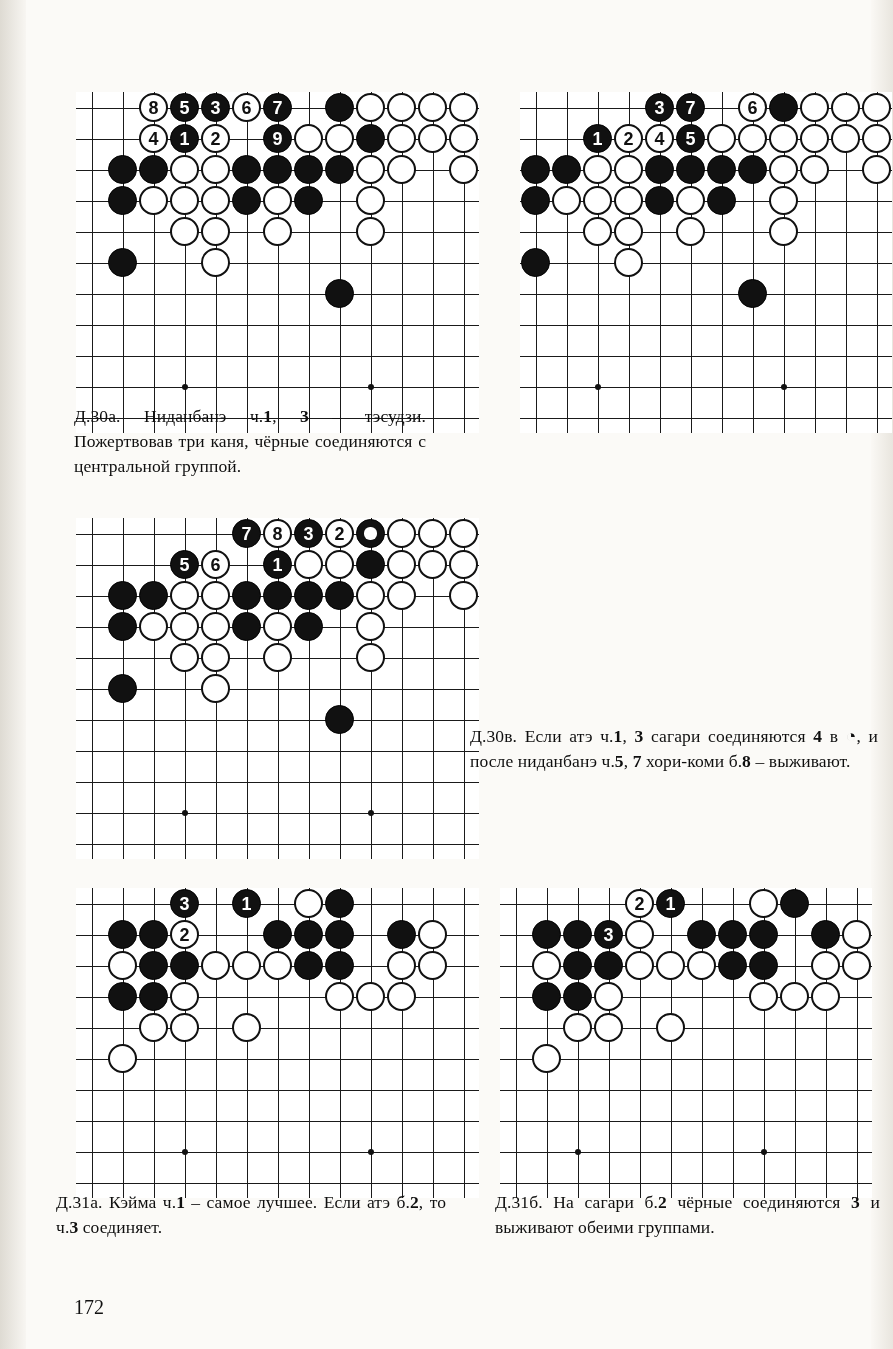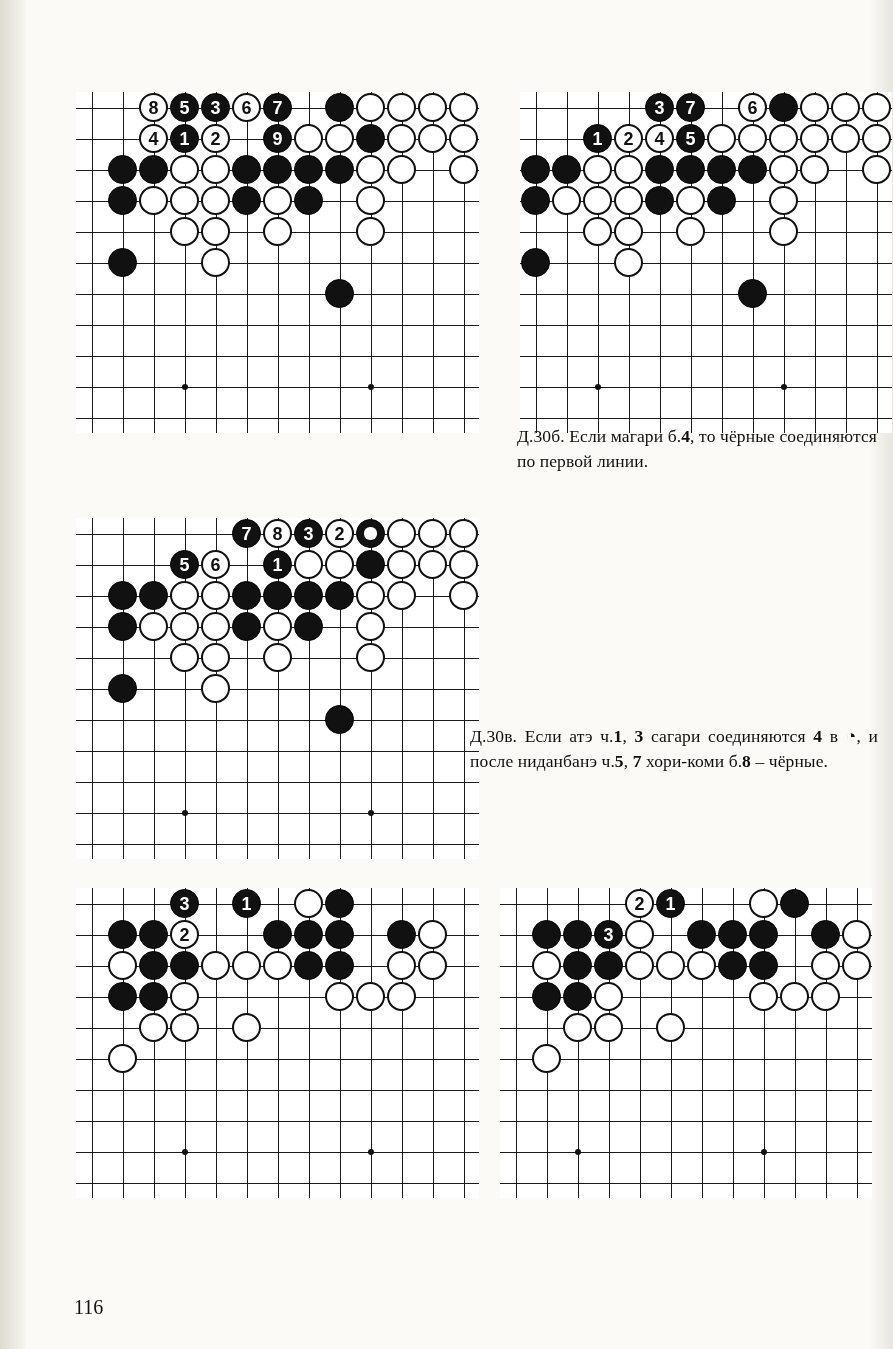--- a/index.html
+++ b/index.html
@@ -156,20 +156,21 @@
         <div class="stone white" style="width: 29px; height: 29px; left: 280px; top: 94px;"></div>
         <div class="stone white" style="width: 29px; height: 29px; left: 94px; top: 125px;"></div>
         <div class="stone white" style="width: 29px; height: 29px; left: 125px; top: 125px;"></div>
         <div class="stone white" style="width: 29px; height: 29px; left: 187px; top: 125px;"></div>
         <div class="stone white" style="width: 29px; height: 29px; left: 280px; top: 125px;"></div>
         <div class="stone black" style="width: 29px; height: 29px; left: 32px; top: 156px;"></div>
         <div class="stone white" style="width: 29px; height: 29px; left: 125px; top: 156px;"></div>
         <div class="stone black" style="width: 29px; height: 29px; left: 249px; top: 187px;"></div>
       </div>
     </div>
+  <div class="caption" id="cap-d30a" style="left:74px;top:404px;width:352px;"><span>Д.30а. Ниданбанэ ч.</span><b>1</b><span>, </span><b>3</b><span> – тэсудзи. Пожертвовав три каня, чёрные соединяются с центральной группой.</span></div>
 
   <div class="diagram" id="diag-d30b" style="left: 520px; top: 92px; width: 372px; height: 341px;">
       <div class="board" style="width: 372px; height: 341px;">
         <div class="grid-line hline" style="top: 15.5px; width: 372px;"></div>
         <div class="grid-line hline" style="top: 46.5px; width: 372px;"></div>
         <div class="grid-line hline" style="top: 77.5px; width: 372px;"></div>
         <div class="grid-line hline" style="top: 108.5px; width: 372px;"></div>
         <div class="grid-line hline" style="top: 139.5px; width: 372px;"></div>
         <div class="grid-line hline" style="top: 170.5px; width: 372px;"></div>
         <div class="grid-line hline" style="top: 201.5px; width: 372px;"></div>
@@ -243,21 +244,20 @@
         <div class="stone white" style="width: 29px; height: 29px; left: 249px; top: 94px;"></div>
         <div class="stone white" style="width: 29px; height: 29px; left: 63px; top: 125px;"></div>
         <div class="stone white" style="width: 29px; height: 29px; left: 94px; top: 125px;"></div>
         <div class="stone white" style="width: 29px; height: 29px; left: 156px; top: 125px;"></div>
         <div class="stone white" style="width: 29px; height: 29px; left: 249px; top: 125px;"></div>
         <div class="stone black" style="width: 29px; height: 29px; left: 1px; top: 156px;"></div>
         <div class="stone white" style="width: 29px; height: 29px; left: 94px; top: 156px;"></div>
         <div class="stone black" style="width: 29px; height: 29px; left: 218px; top: 187px;"></div>
       </div>
     </div>
-  <div class="caption" id="cap-d30b" style="left:517px;top:424px;width:360px;"><span>Д.30б. Если магари б.</span><b>4</b><span>, то чёрные соединяются по первой линии.</span></div>
 
   <div class="diagram" id="diag-d30v" style="left: 76px; top: 518px; width: 403px; height: 341px;">
       <div class="board" style="width: 403px; height: 341px;">
         <div class="grid-line hline" style="top: 15.5px; width: 403px;"></div>
         <div class="grid-line hline" style="top: 46.5px; width: 403px;"></div>
         <div class="grid-line hline" style="top: 77.5px; width: 403px;"></div>
         <div class="grid-line hline" style="top: 108.5px; width: 403px;"></div>
         <div class="grid-line hline" style="top: 139.5px; width: 403px;"></div>
         <div class="grid-line hline" style="top: 170.5px; width: 403px;"></div>
         <div class="grid-line hline" style="top: 201.5px; width: 403px;"></div>
@@ -334,21 +334,21 @@
         <div class="stone white" style="width: 29px; height: 29px; left: 280px; top: 94px;"></div>
         <div class="stone white" style="width: 29px; height: 29px; left: 94px; top: 125px;"></div>
         <div class="stone white" style="width: 29px; height: 29px; left: 125px; top: 125px;"></div>
         <div class="stone white" style="width: 29px; height: 29px; left: 187px; top: 125px;"></div>
         <div class="stone white" style="width: 29px; height: 29px; left: 280px; top: 125px;"></div>
         <div class="stone black" style="width: 29px; height: 29px; left: 32px; top: 156px;"></div>
         <div class="stone white" style="width: 29px; height: 29px; left: 125px; top: 156px;"></div>
         <div class="stone black" style="width: 29px; height: 29px; left: 249px; top: 187px;"></div>
       </div>
     </div>
-  <div class="caption" id="cap-d30v" style="left:470px;top:724px;width:408px;"><span>Д.30в. Если атэ ч.</span><b>1</b><span>, </span><b>3</b><span> сагари соединяются </span><b>4</b><span> в </span><b>◔</b><span>, и после ниданбанэ ч.</span><b>5</b><span>, </span><b>7</b><span> хори-коми б.</span><b>8</b><span> – чёрные.</span></div>
+  <div class="caption" id="cap-d30v" style="left:470px;top:724px;width:408px;"><span>Д.30в. Если атэ ч.</span><b>1</b><span>, </span><b>3</b><span> сагари соединяются </span><b>4</b><span> в </span><b>◔</b><span>, и после ниданбанэ ч.</span><b>5</b><span>, </span><b>7</b><span> хори-коми б.</span><b>8</b><span> – выживают.</span></div>
 
   <div class="diagram" id="diag-d31a" style="left: 76px; top: 888px; width: 403px; height: 310px;">
       <div class="board" style="width: 403px; height: 310px;">
         <div class="grid-line hline" style="top: 15.5px; width: 403px;"></div>
         <div class="grid-line hline" style="top: 46.5px; width: 403px;"></div>
         <div class="grid-line hline" style="top: 77.5px; width: 403px;"></div>
         <div class="grid-line hline" style="top: 108.5px; width: 403px;"></div>
         <div class="grid-line hline" style="top: 139.5px; width: 403px;"></div>
         <div class="grid-line hline" style="top: 170.5px; width: 403px;"></div>
         <div class="grid-line hline" style="top: 201.5px; width: 403px;"></div>
@@ -403,20 +403,21 @@
         <div class="stone white" style="width: 29px; height: 29px; left: 94px; top: 94px;"></div>
         <div class="stone white" style="width: 29px; height: 29px; left: 249px; top: 94px;"></div>
         <div class="stone white" style="width: 29px; height: 29px; left: 280px; top: 94px;"></div>
         <div class="stone white" style="width: 29px; height: 29px; left: 311px; top: 94px;"></div>
         <div class="stone white" style="width: 29px; height: 29px; left: 63px; top: 125px;"></div>
         <div class="stone white" style="width: 29px; height: 29px; left: 94px; top: 125px;"></div>
         <div class="stone white" style="width: 29px; height: 29px; left: 156px; top: 125px;"></div>
         <div class="stone white" style="width: 29px; height: 29px; left: 32px; top: 156px;"></div>
       </div>
     </div>
+  <div class="caption" id="cap-d31a" style="left:56px;top:1190px;width:390px;"><span>Д.31а. Кэйма ч.</span><b>1</b><span> – самое лучшее. Если атэ б.</span><b>2</b><span>, то ч.</span><b>3</b><span> соединяет.</span></div>
 
   <div class="diagram" id="diag-d31b" style="left: 500px; top: 888px; width: 372px; height: 310px;">
       <div class="board" style="width: 372px; height: 310px;">
         <div class="grid-line hline" style="top: 15.5px; width: 372px;"></div>
         <div class="grid-line hline" style="top: 46.5px; width: 372px;"></div>
         <div class="grid-line hline" style="top: 77.5px; width: 372px;"></div>
         <div class="grid-line hline" style="top: 108.5px; width: 372px;"></div>
         <div class="grid-line hline" style="top: 139.5px; width: 372px;"></div>
         <div class="grid-line hline" style="top: 170.5px; width: 372px;"></div>
         <div class="grid-line hline" style="top: 201.5px; width: 372px;"></div>
@@ -471,15 +472,16 @@
         <div class="stone white" style="width: 29px; height: 29px; left: 94px; top: 94px;"></div>
         <div class="stone white" style="width: 29px; height: 29px; left: 249px; top: 94px;"></div>
         <div class="stone white" style="width: 29px; height: 29px; left: 280px; top: 94px;"></div>
         <div class="stone white" style="width: 29px; height: 29px; left: 311px; top: 94px;"></div>
         <div class="stone white" style="width: 29px; height: 29px; left: 63px; top: 125px;"></div>
         <div class="stone white" style="width: 29px; height: 29px; left: 94px; top: 125px;"></div>
         <div class="stone white" style="width: 29px; height: 29px; left: 156px; top: 125px;"></div>
         <div class="stone white" style="width: 29px; height: 29px; left: 32px; top: 156px;"></div>
       </div>
     </div>
-
-  <div class="page-number">116</div>
+  <div class="caption" id="cap-d31b" style="left:495px;top:1190px;width:385px;"><span>Д.31б. На сагари б.</span><b>2</b><span> чёрные соединяются </span><b>3</b><span> и выживают обеими группами.</span></div>
+
+  <div class="page-number">172</div>
 </div>
 
 </body></html>

